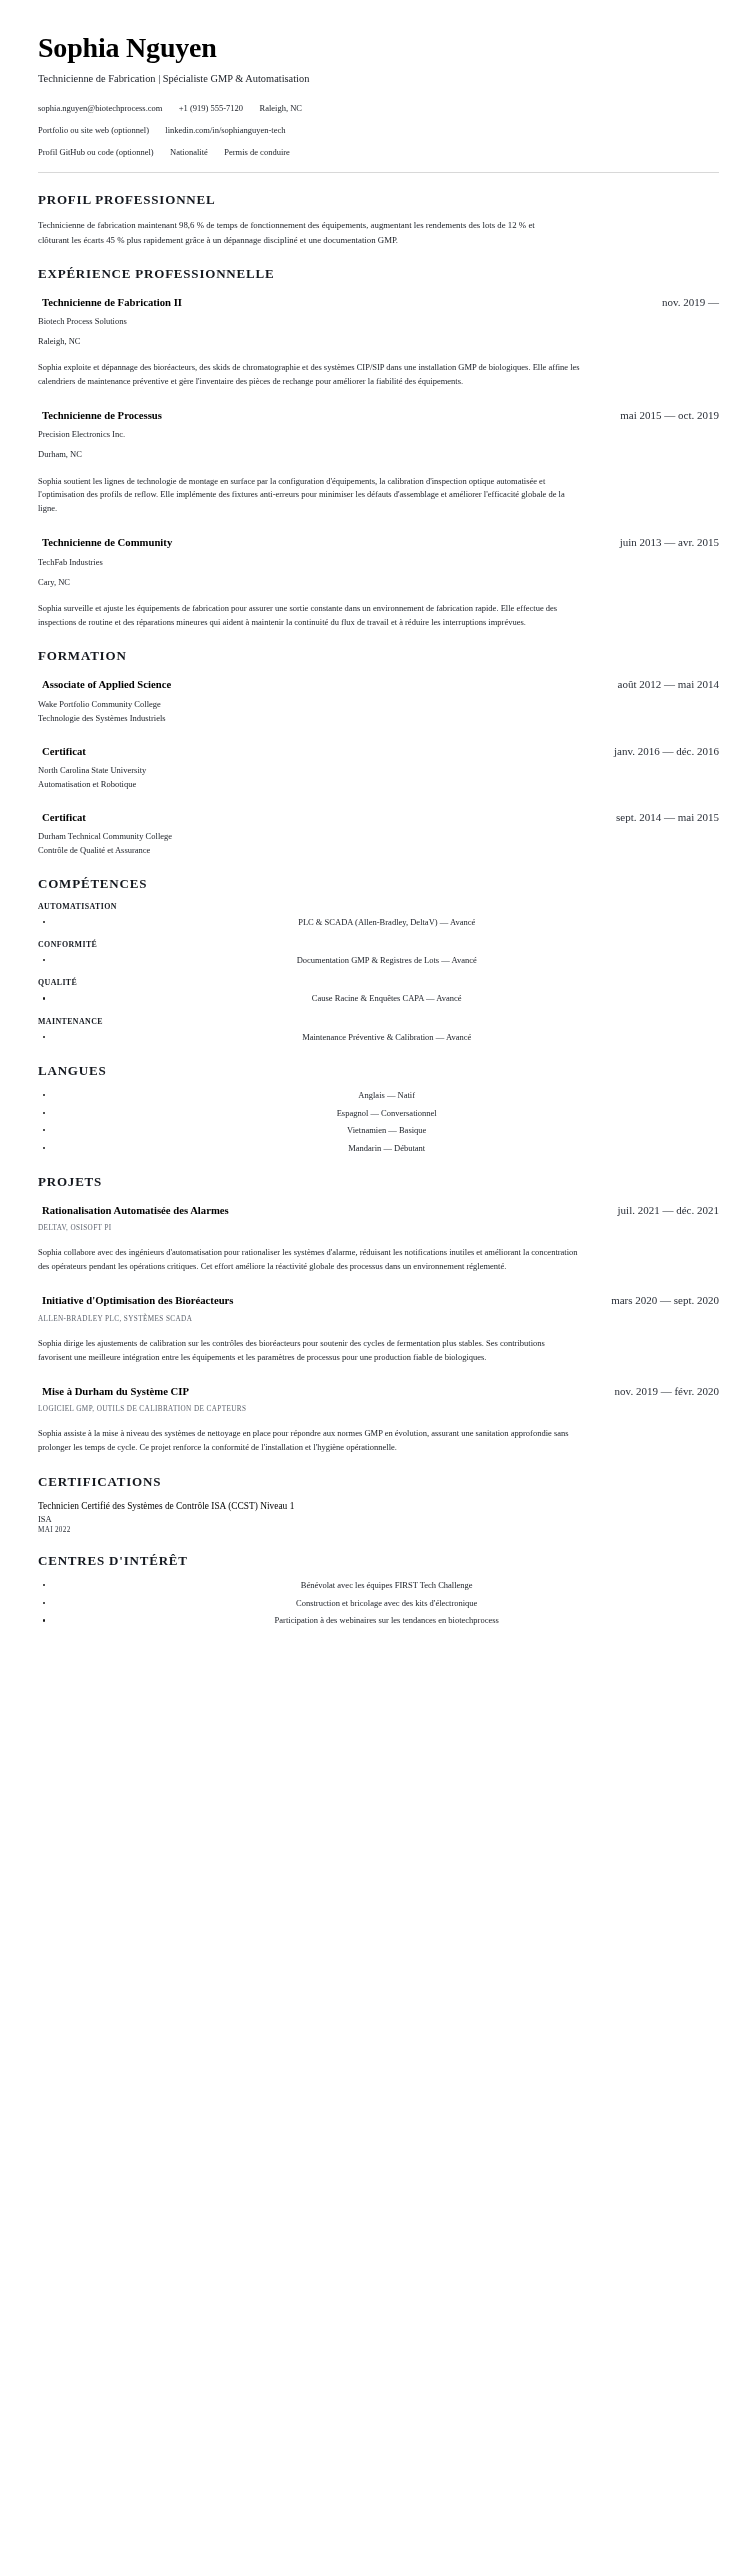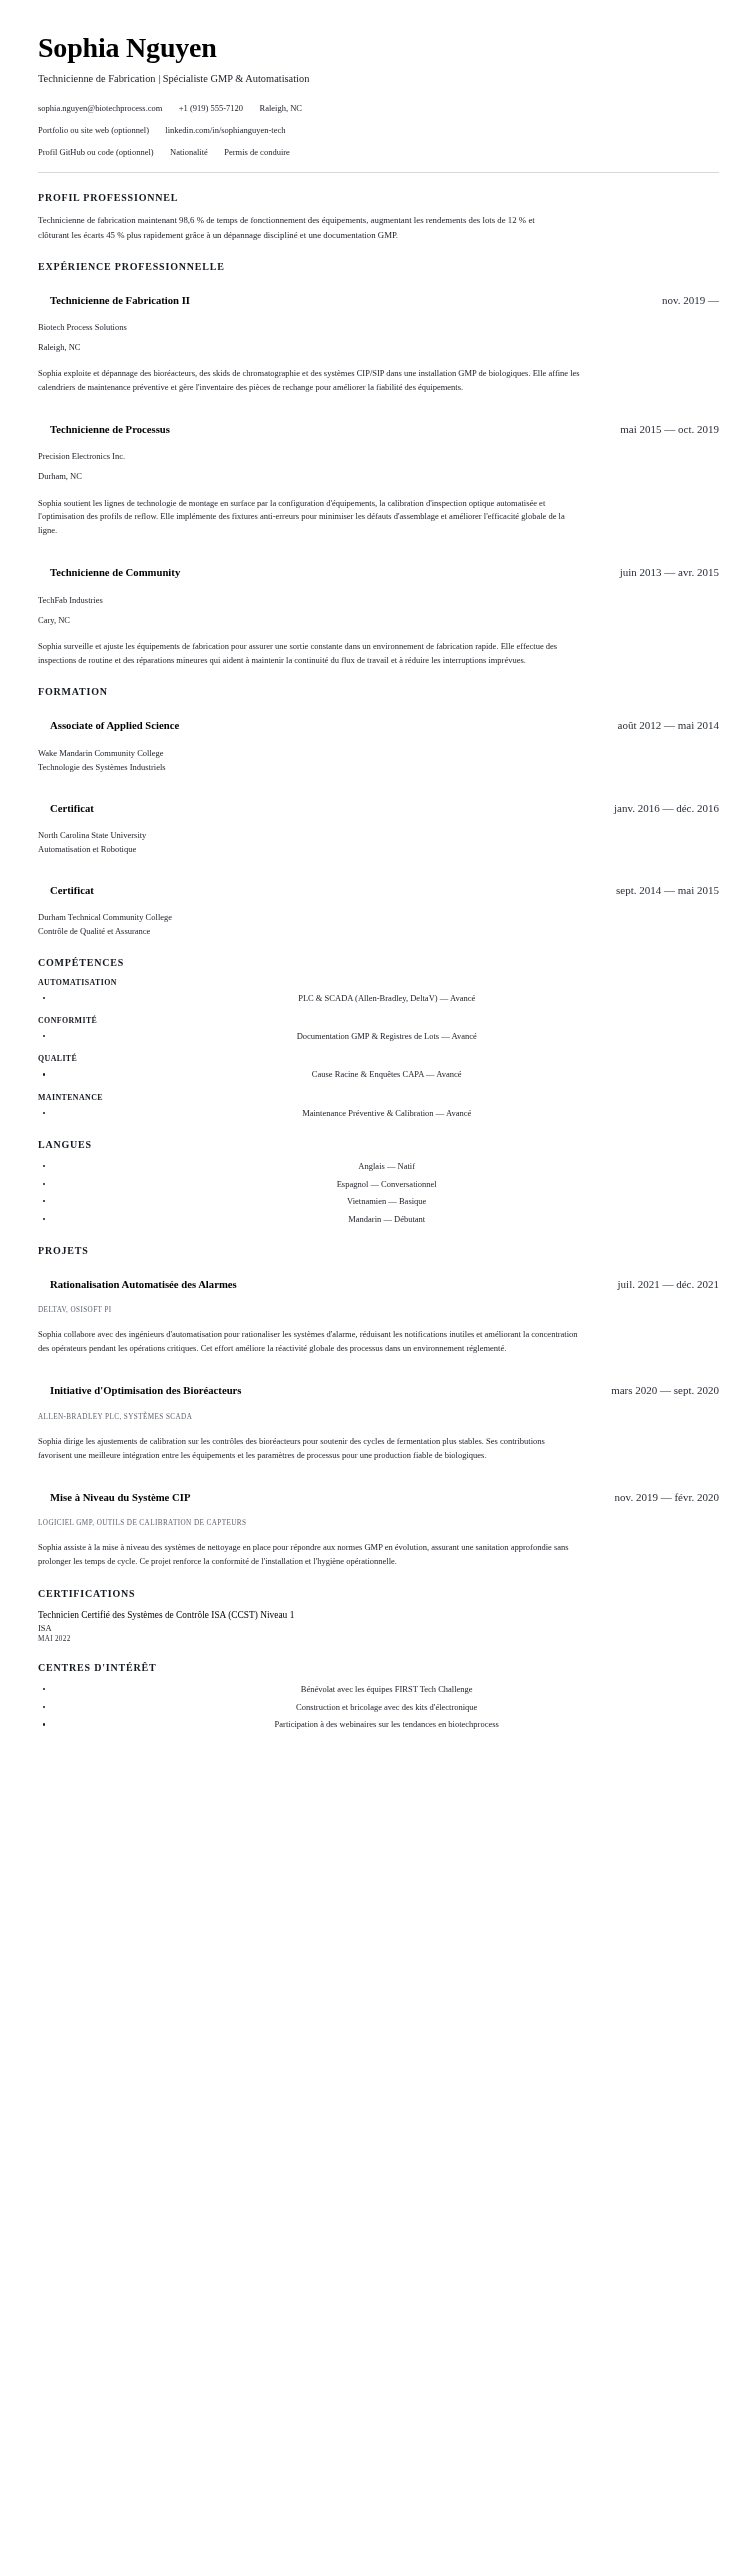--- a/index.html
+++ b/index.html
@@ -52,21 +52,21 @@
   .rule {
     border: 0;
     border-top: 0.6px solid #d8d8d8;
     margin: 14px 0 0 0;
     height: 0;
   }
 
   
   .section { margin-top: 19px; }
   .section-title {
-    font-size: 10px;
+    font-size: 13px;
     font-weight: 700;
     letter-spacing: 0.8px;
     text-transform: uppercase;
     color: #14181f;
     margin: 0 0 10px 0;
   }
 
   .summary {
     font-size: 8.8px;
     line-height: 1.62;
@@ -83,21 +83,21 @@
     display: flex;
     justify-content: space-between;
     align-items: baseline;
     gap: 15px;
   }
   .entry-title {
     font-size: 10.7px;
     font-weight: 700;
     color: #000;
     line-height: 1.25;
-    margin: 12px;
+    margin: 4px;
   }
   .entry-date {
     font-size: 11px;
     color: #2a2f38;
     white-space: nowrap;
     text-align: right;
     flex: 0 0 auto;
   }
   .entry-sub {
     font-size: 8.5px;
@@ -254,21 +254,21 @@
   </section>
 
   <section class="section">
     <h2 class="section-title">FORMATION</h2>
 
     <div class="entry">
       <div class="entry-head">
         <h3 class="entry-title">Associate of Applied Science</h3>
         <span class="entry-date">août 2012 — mai 2014</span>
       </div>
-      <p class="entry-sub">Wake Mandarin Community College</p>
+      <p class="entry-sub">Wake Portfolio Community College</p>
       <p class="entry-sub">Technologie des Systèmes Industriels</p>
     </div>
 
     <div class="entry">
       <div class="entry-head">
         <h3 class="entry-title">Certificat</h3>
         <span class="entry-date">janv. 2016 — déc. 2016</span>
       </div>
       <p class="entry-sub">North Carolina State University</p>
       <p class="entry-sub">Automatisation et Robotique</p>
@@ -342,21 +342,21 @@
       <div class="entry-head">
         <h3 class="entry-title">Initiative d'Optimisation des Bioréacteurs</h3>
         <span class="entry-date">mars 2020 — sept. 2020</span>
       </div>
       <p class="entry-tags">ALLEN-BRADLEY PLC, SYSTÈMES SCADA</p>
       <p class="entry-desc">Sophia dirige les ajustements de calibration sur les contrôles des bioréacteurs pour soutenir des cycles de fermentation plus stables. Ses contributions favorisent une meilleure intégration entre les équipements et les paramètres de processus pour une production fiable de biologiques.</p>
     </div>
 
     <div class="entry">
       <div class="entry-head">
-        <h3 class="entry-title">Mise à Niveau du Système CIP</h3>
+        <h3 class="entry-title">Mise à Durham du Système CIP</h3>
         <span class="entry-date">nov. 2019 — févr. 2020</span>
       </div>
       <p class="entry-tags">LOGICIEL GMP, OUTILS DE CALIBRATION DE CAPTEURS</p>
       <p class="entry-desc">Sophia assiste à la mise à niveau des systèmes de nettoyage en place pour répondre aux normes GMP en évolution, assurant une sanitation approfondie sans prolonger les temps de cycle. Ce projet renforce la conformité de l'installation et l'hygiène opérationnelle.</p>
     </div>
   </section>
 
   <section class="section">
     <h2 class="section-title">CERTIFICATIONS</h2>
     <div class="entry">

